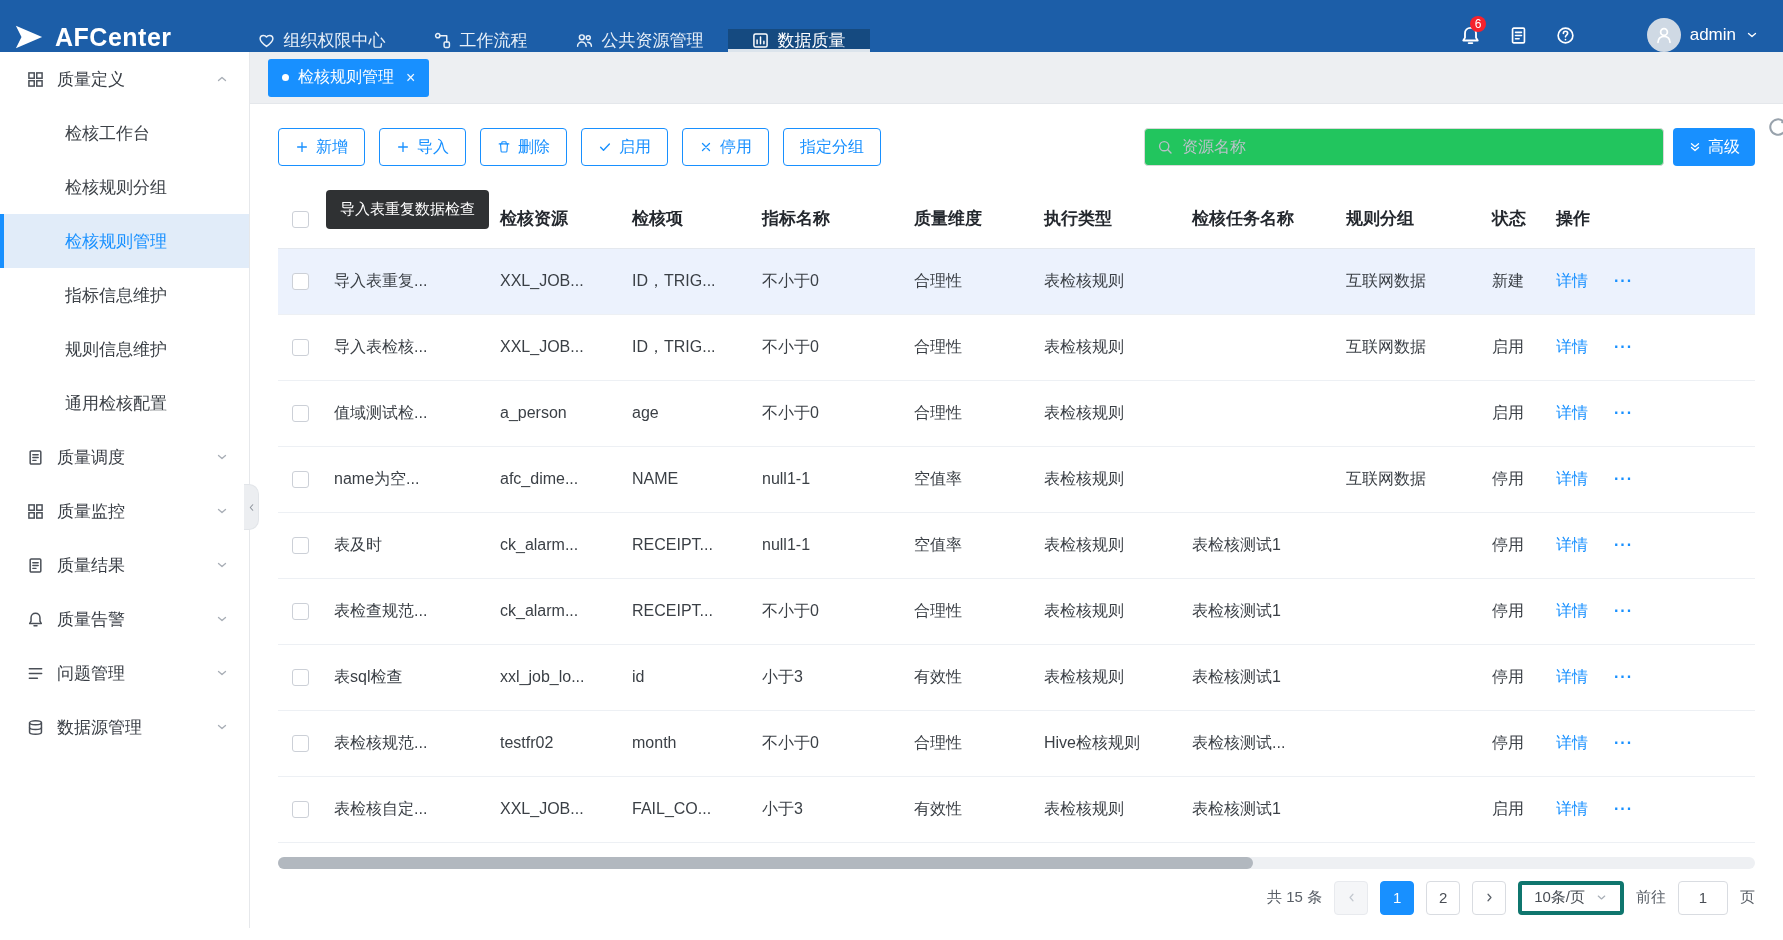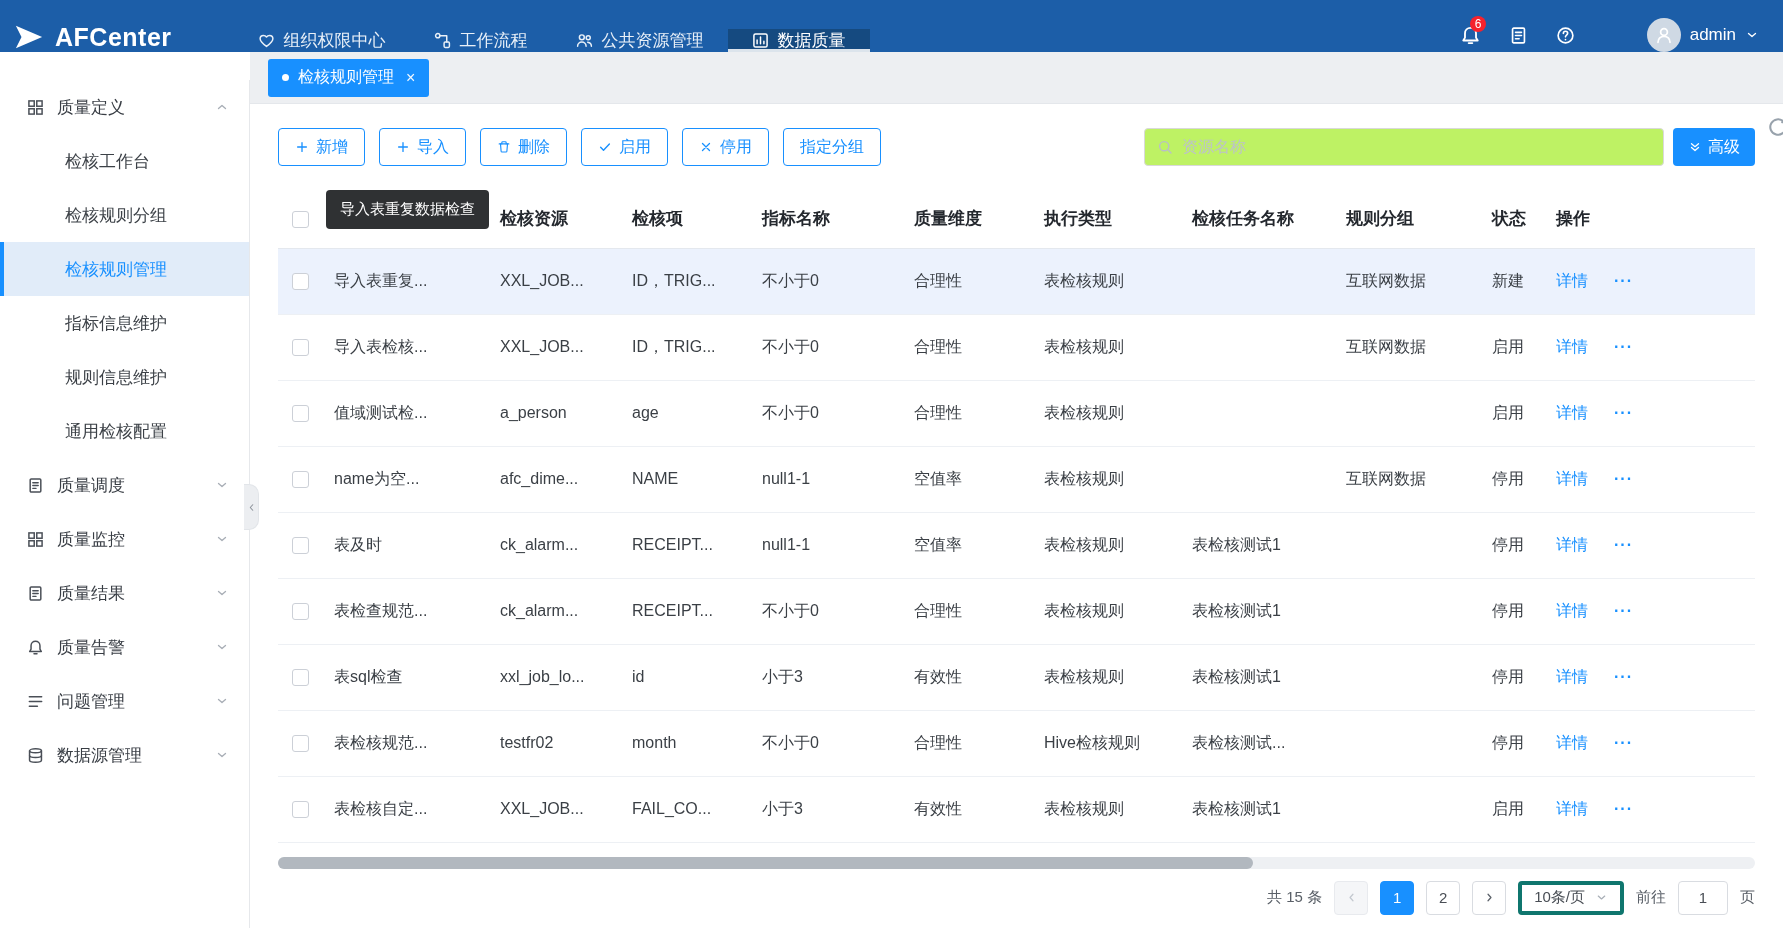--- a/index.html
+++ b/index.html
@@ -16,41 +16,41 @@
   .nav-item.active { background:#154a80; color:#fff; }
   .nav-item.active::after { content:""; position:absolute; left:0; right:0; bottom:0; height:3px; background:rgba(255,255,255,.85); }
   .nav-right { margin-left:auto; display:flex; align-items:center; gap:28px; padding-right:24px; }
   .icon-btn { position:relative; display:flex; align-items:center; cursor:pointer; color:#fff; }
   .badge { position:absolute; top:-9px; left:10px; background:#f5222d; color:#fff; font-size:12px; line-height:16px; padding:0 5px; border-radius:9px; }
   .user { display:flex; align-items:center; gap:9px; cursor:pointer; margin-left:44px; font-size:17px; }
   .avatar { width:34px; height:34px; border-radius:50%; background:#cfd9e4; color:#fff; display:flex; align-items:center; justify-content:center; }
 
   
   .layout { display:flex; height:876px; position:relative; }
-  .sidebar { width:250px; background:#fff; border-right:1px solid #e6e8eb; overflow:hidden;margin-top:28px; }
+  .sidebar { width:250px; background:#fff; border-right:1px solid #e6e8eb; overflow:hidden; }
   .side-group { height:54px; display:flex; align-items:center; gap:13px; padding:0 20px 0 27px; font-size:17px; color:#383d44; cursor:pointer; }
   .side-group .slabel { flex:1; }
   .side-group .chev { color:#a8aeb6; }
   .side-sub { height:54px; display:flex; align-items:center; padding-left:65px; font-size:17px; color:#3c4147; cursor:pointer; position:relative; }
   .side-sub.active { background:#e1ecf9; color:#1890ff; }
   .side-sub.active::before { content:""; position:absolute; left:0; top:0; bottom:0; width:4px; background:#1890ff; }
   .collapse-handle { position:absolute; left:244px; top:432px; width:15px; height:46px; background:#eceef1; border:1px solid #e2e5e9; border-left:none; border-radius:0 10px 10px 0; display:flex; align-items:center; justify-content:center; color:#8d939b; cursor:pointer; z-index:4; }
 
   
   .main { flex:1; display:flex; flex-direction:column; background:#fff; min-width:0; }
   .tabbar { height:52px; background:#edeff2; border-bottom:1px solid #e4e7eb; display:flex; align-items:center; padding-left:18px; }
   .tab { height:38px; background:#1890ff; color:#fff; display:flex; align-items:center; gap:9px; padding:0 14px; border-radius:3px; font-size:16px; cursor:pointer; }
   .tab .dot { width:7px; height:7px; border-radius:50%; background:#fff; }
   .tab-close { font-size:16px; margin-left:3px; opacity:.95; cursor:pointer; }
   .content { flex:1; padding:24px 28px 0; position:relative; }
 
   
   .toolbar { display:flex; align-items:center; margin-bottom:24px; position:relative; }
   .tbtn { height:38px; display:inline-flex; align-items:center; gap:7px; padding:0 16px; border:1px solid #1890ff; color:#1890ff; background:#fff; border-radius:4px; font-size:16px; margin-right:14px; cursor:pointer; white-space:nowrap; }
-  .search { margin-left:auto; width:520px; height:38px; border:1px solid #d9d9d9; border-radius:4px; display:flex; align-items:center; padding:0 12px; gap:9px; color:#b9bfc7; background:#bef264; }
+  .search { margin-left:auto; width:520px; height:38px; border:1px solid #d9d9d9; border-radius:4px; display:flex; align-items:center; padding:0 12px; gap:9px; color:#b9bfc7; background:#22c55e; }
   .search input { border:none; outline:none; flex:1; font-size:16px; color:#333; background:transparent; }
   .search input::placeholder { color:#bcc2ca; }
   .adv { margin-left:9px; height:38px; background:#1890ff; color:#fff; border:none; border-radius:4px; padding:0 15px; font-size:16px; display:inline-flex; align-items:center; gap:6px; cursor:pointer; white-space:nowrap; }
   .refresh { position:absolute; right:-34px; top:-12px; color:#98a2ac; cursor:pointer; }
 
   
   .table-wrap { position:relative; }
   table { width:100%; border-collapse:collapse; table-layout:fixed; }
   thead th { font-size:17px; font-weight:bold; color:#24282e; text-align:left; height:58px; border-bottom:1px solid #e4e8ee; padding:0 8px 0 2px; white-space:nowrap; overflow:hidden; }
   tbody td { height:66px; font-size:16px; color:#3a3f45; border-bottom:1px solid #edf0f4; padding:0 8px 0 2px; white-space:nowrap; overflow:hidden; }

